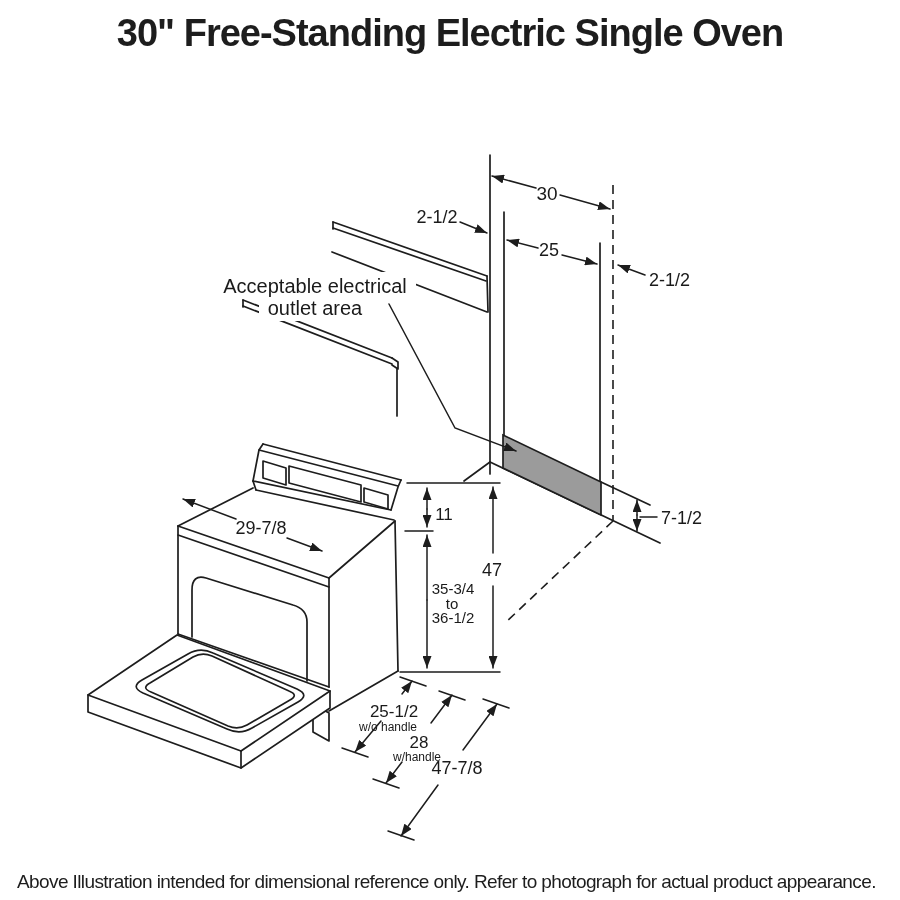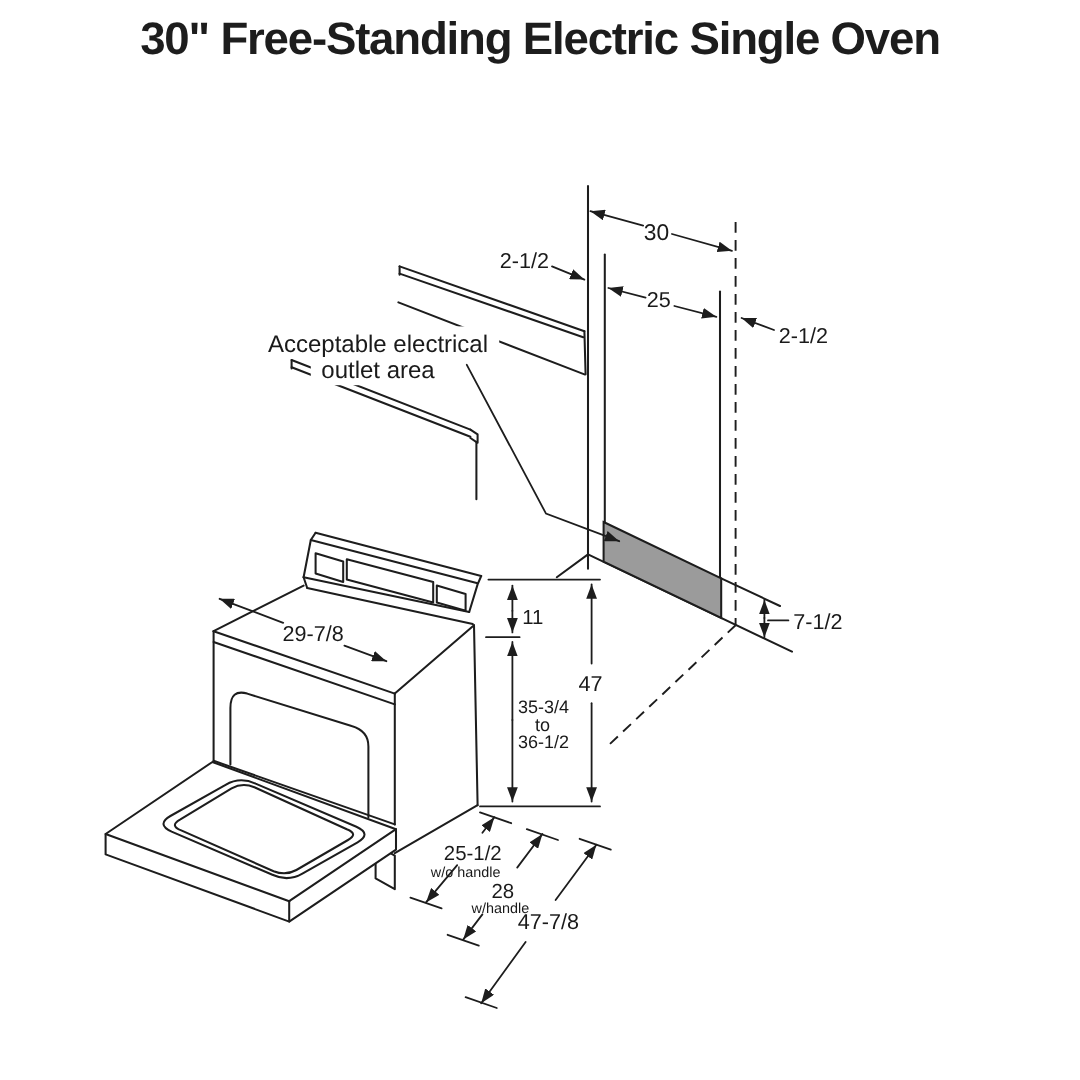--- a/index.html
+++ b/index.html
@@ -175,13 +175,14 @@
       <text class="dim fs18" x="649" y="286">2-1/2</text>
       <line class="thin" x1="645" y1="275" x2="618" y2="265" marker-end="url(#arw)"></line>
 
       <line class="thin" x1="637" y1="515" x2="637" y2="500" marker-end="url(#arw)"></line>
       <line class="thin" x1="637" y1="515" x2="637" y2="531" marker-end="url(#arw)"></line>
       <line class="thin" x1="640" y1="517" x2="657" y2="517"></line>
       <text class="dim fs18" x="661" y="524">7-1/2</text>
     </g>
   </svg>
 
+  <div id="footnote">Above Illustration intended for dimensional reference only. Refer to photograph for actual product appearance.</div>
 </div>
 
 </body></html>

